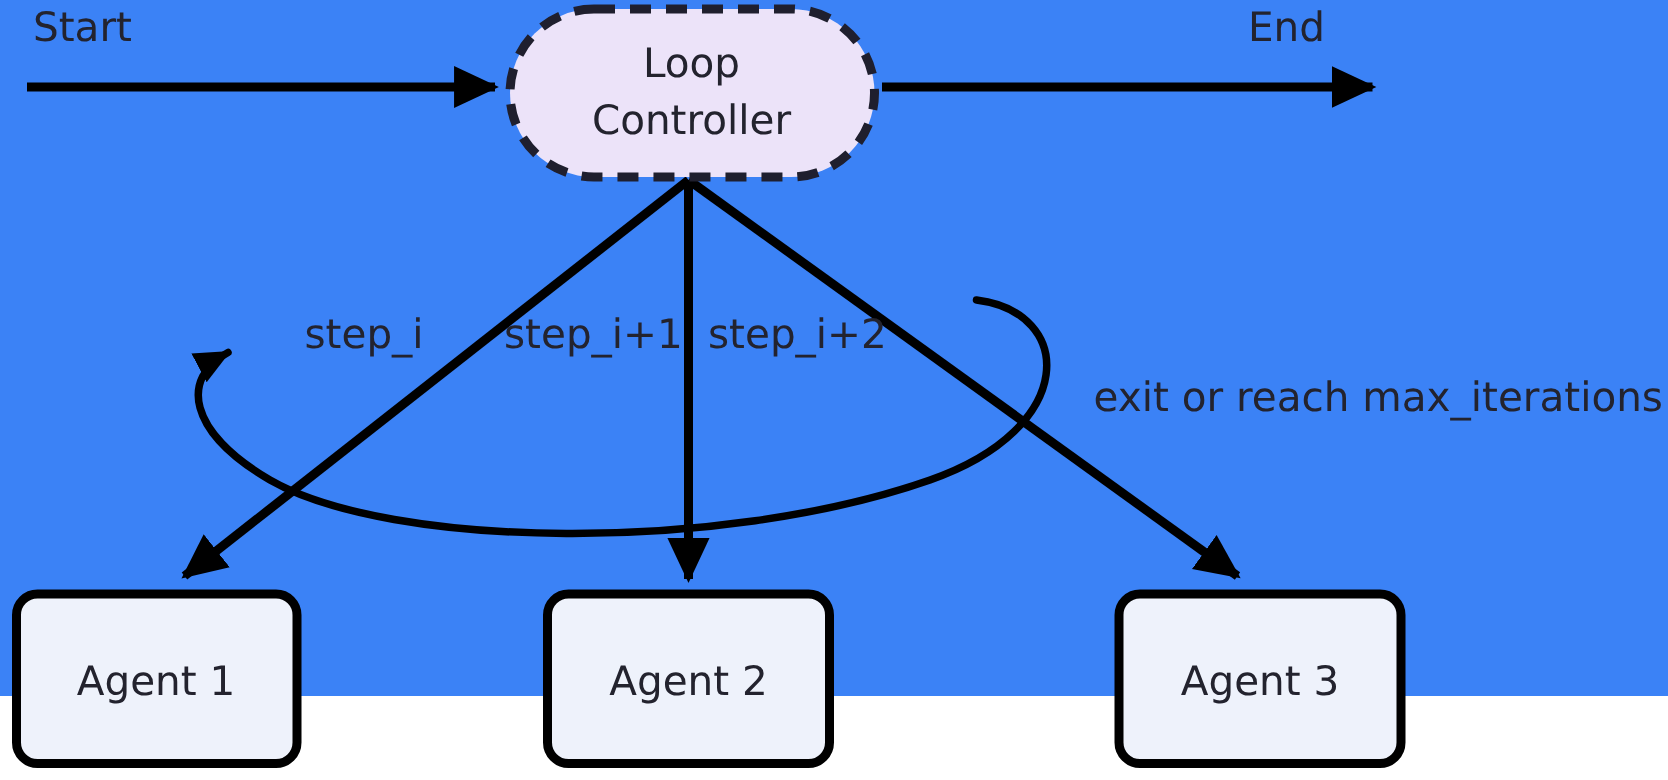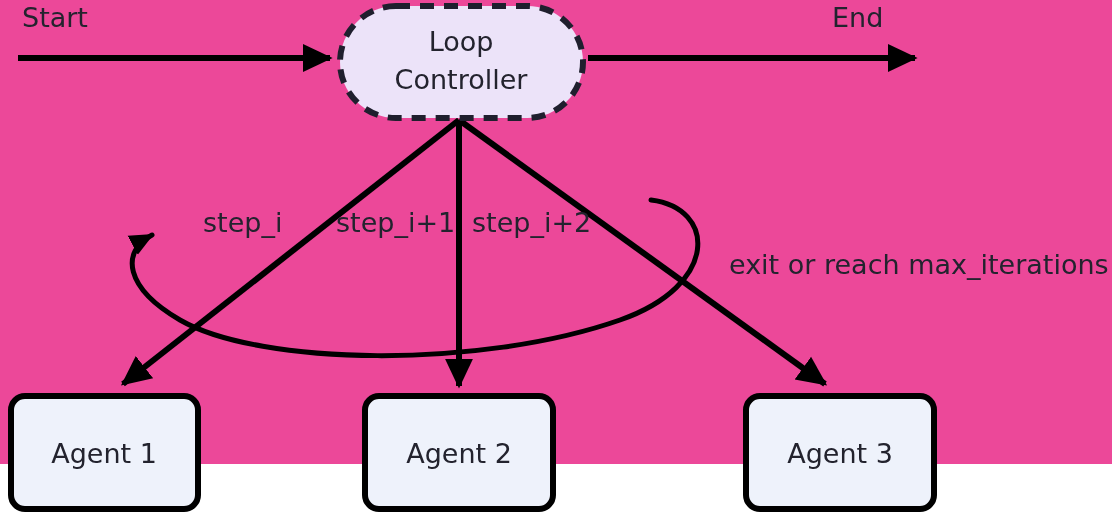--- a/index.html
+++ b/index.html
@@ -10,21 +10,21 @@
   body {
     width: 1112px;
     height: 520px;
     overflow: hidden;
     font-family: "DejaVu Sans", "Liberation Sans", sans-serif;
   }
   #diagram-root {
     position: relative;
     width: 1112px;
     height: 464px;
-    background: #ec4899;
+    background: #3b82f6;
   }
   svg.diagram-canvas {
     position: absolute;
     top: 0;
     left: 0;
     width: 1112px;
     height: 520px;
     display: block;
   }
   .edge-line {

